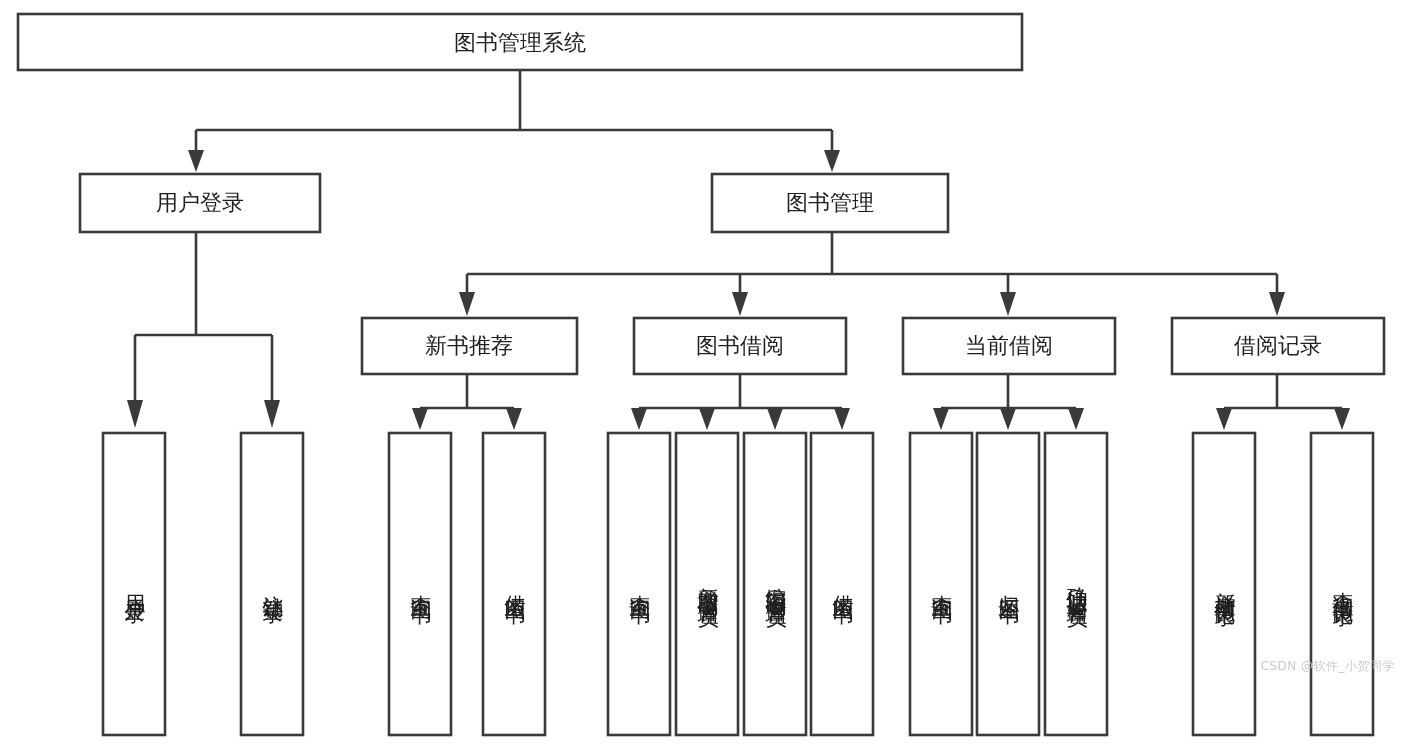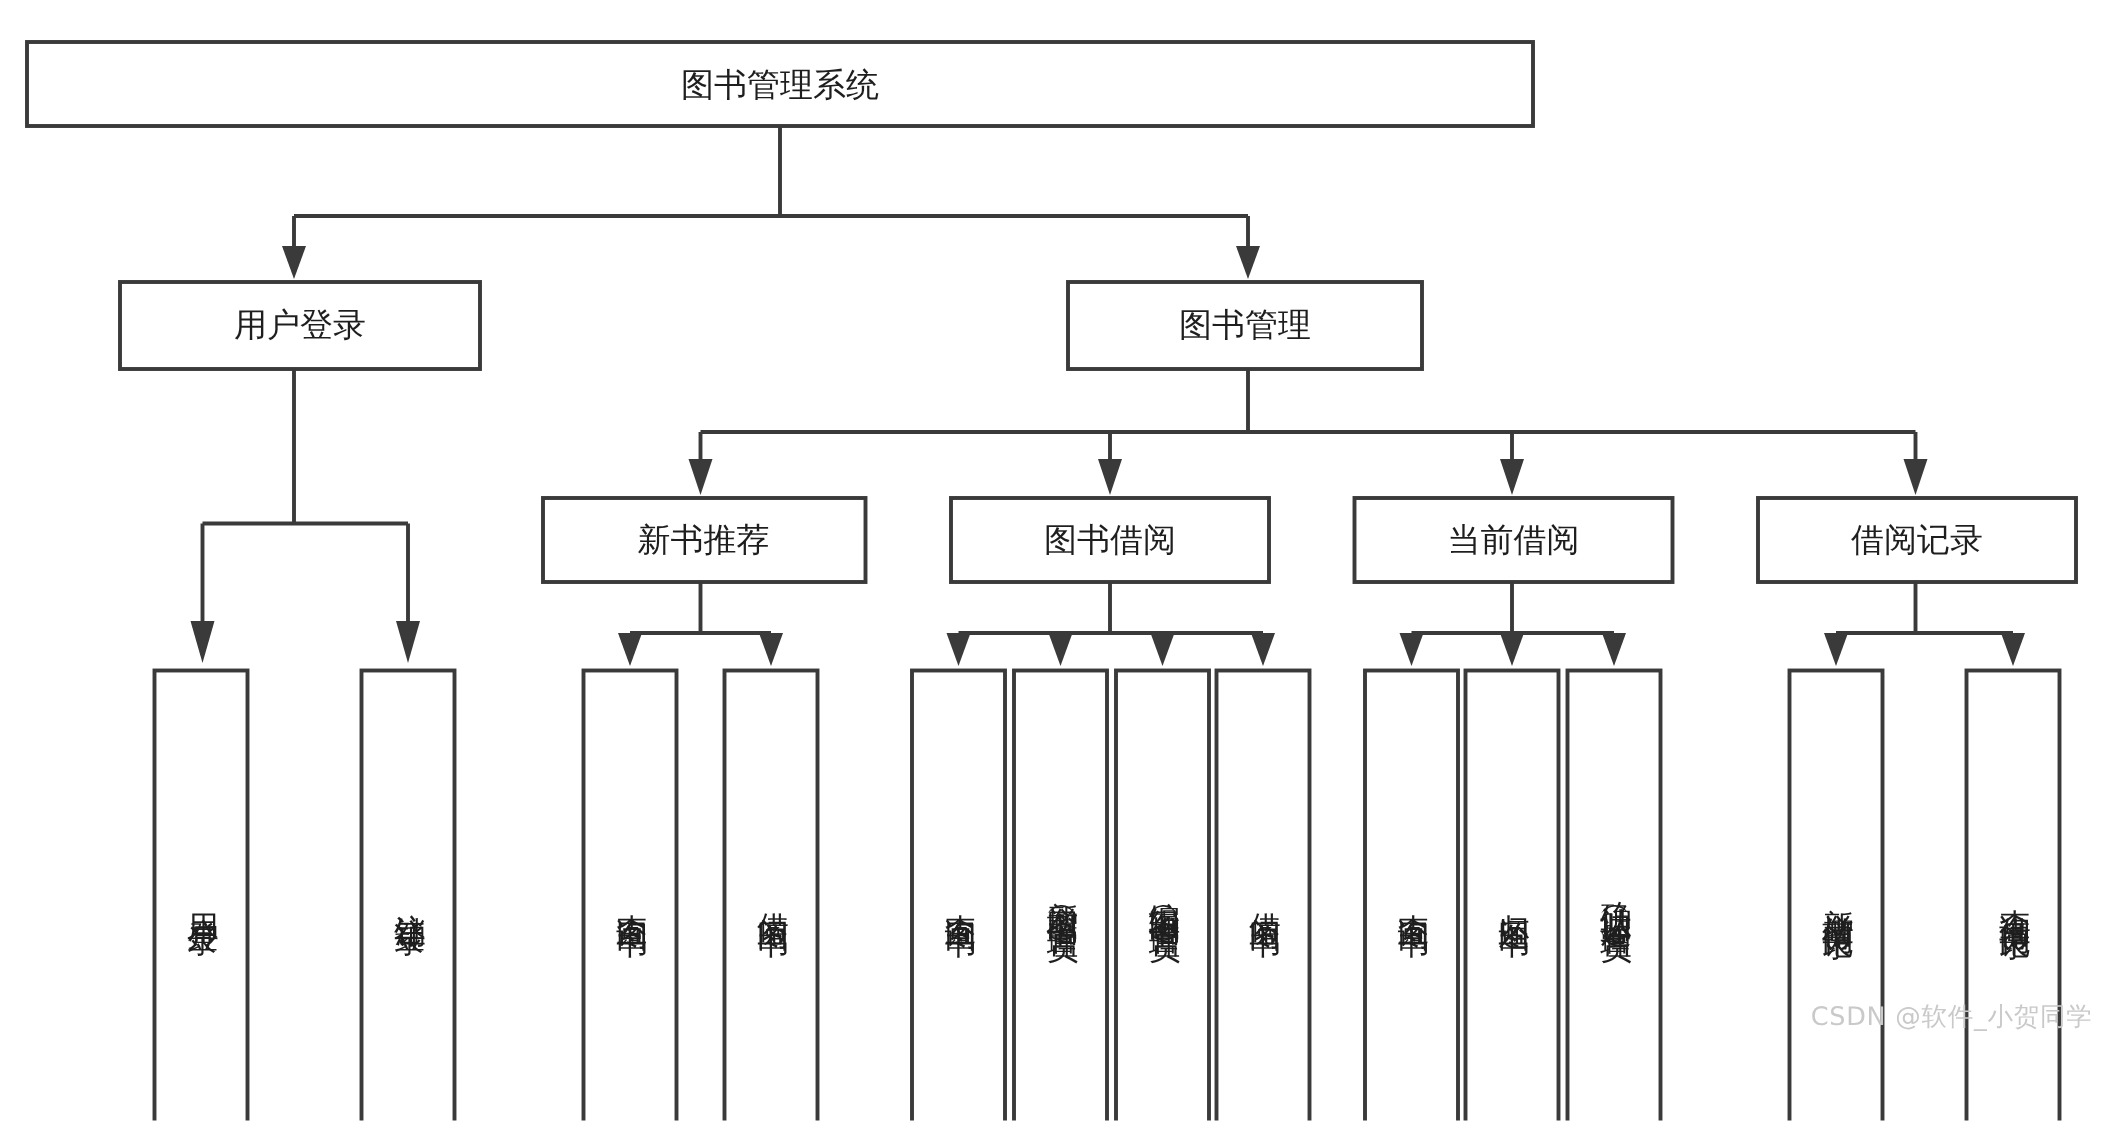--- a/index.html
+++ b/index.html
@@ -10,21 +10,21 @@
   body {
     width: 1405px;
     height: 747px;
     font-family: "DejaVu Sans", "Liberation Sans", sans-serif;
     position: relative;
     overflow: hidden;
   }
   #diagram-root {
     position: absolute;
     left: 0;
-    top: 14px;
+    top: 0;
     width: 1405px;
     height: 681px;
   }
   svg.flow {
     display: block;
     width: 1405px;
     height: 747px;
   }
   .node-box {
     fill: #ffffff;
@@ -52,21 +52,21 @@
   }
   .arrow-head {
     fill: #3a3a3a;
     stroke: none;
   }
   .watermark {
     position: absolute;
     right: 10px;
     bottom: 6px;
     font-family: "DejaVu Sans", "Liberation Sans", sans-serif;
-    font-size: 17px;
+    font-size: 12px;
     color: #c9c9c9;
     white-space: nowrap;
     letter-spacing: 0.5px;
     user-select: none;
   }
 </style>
 </head>
 <body>
 
 <div id="diagram-root">

